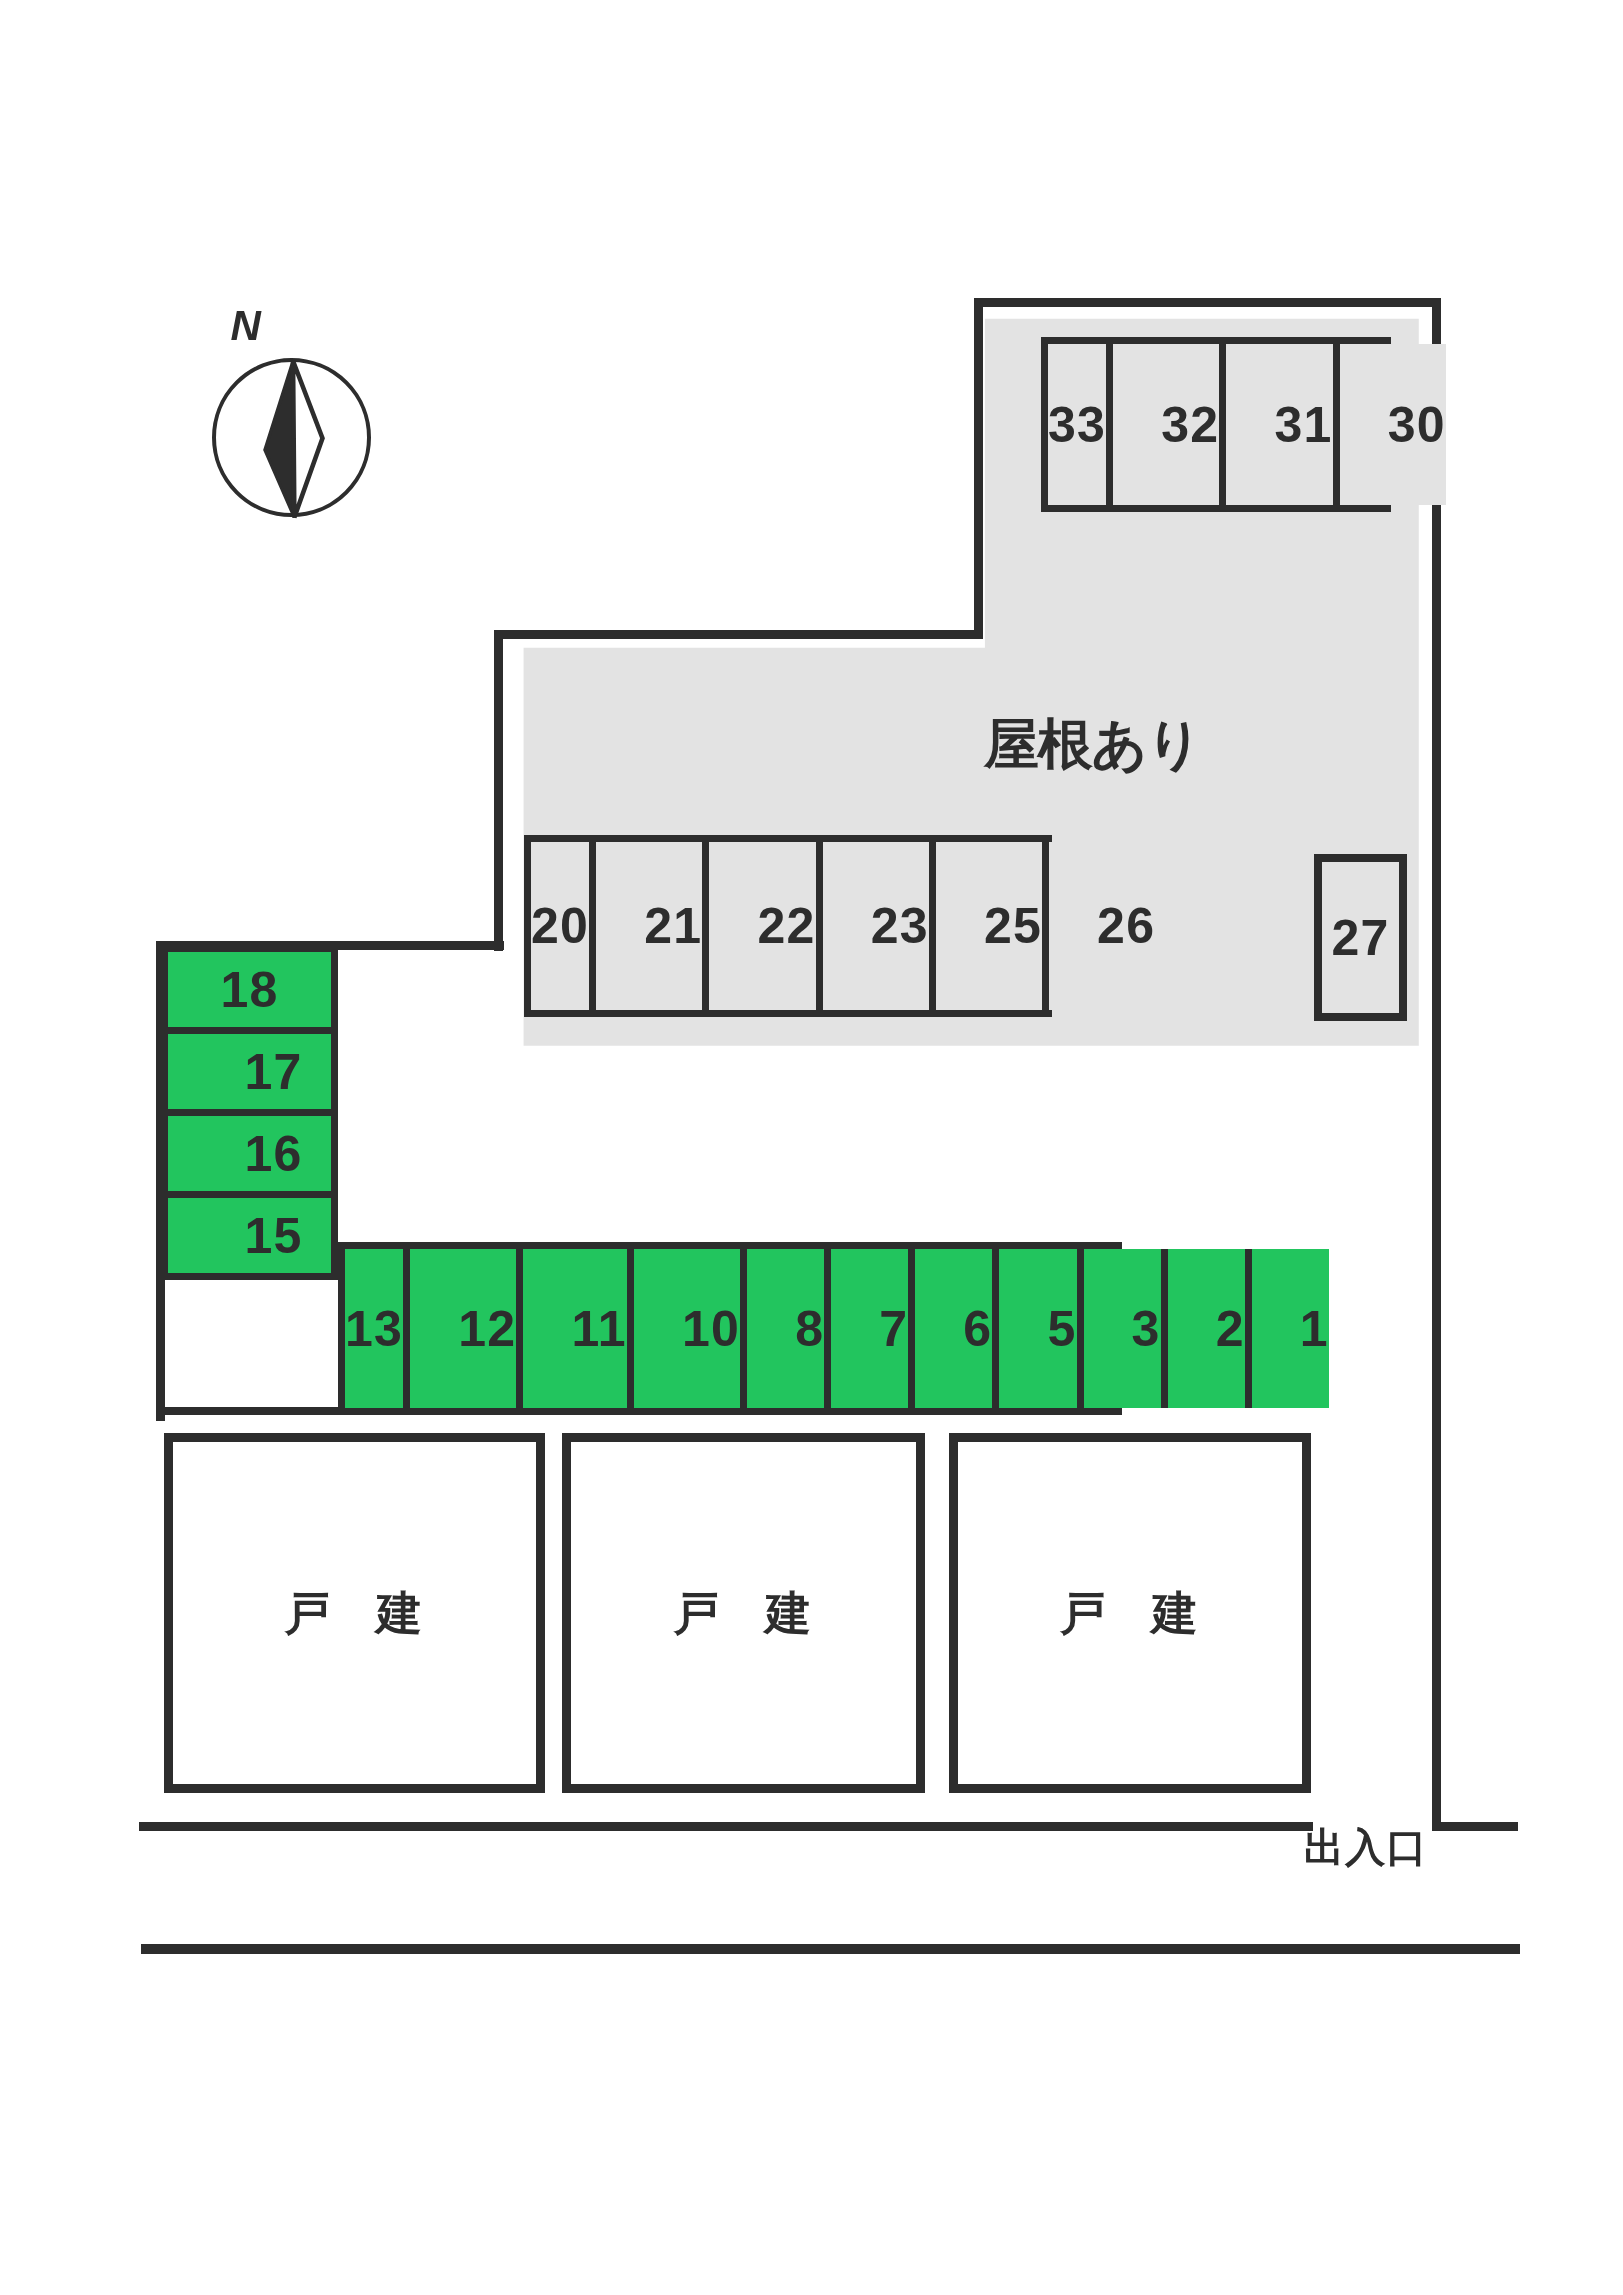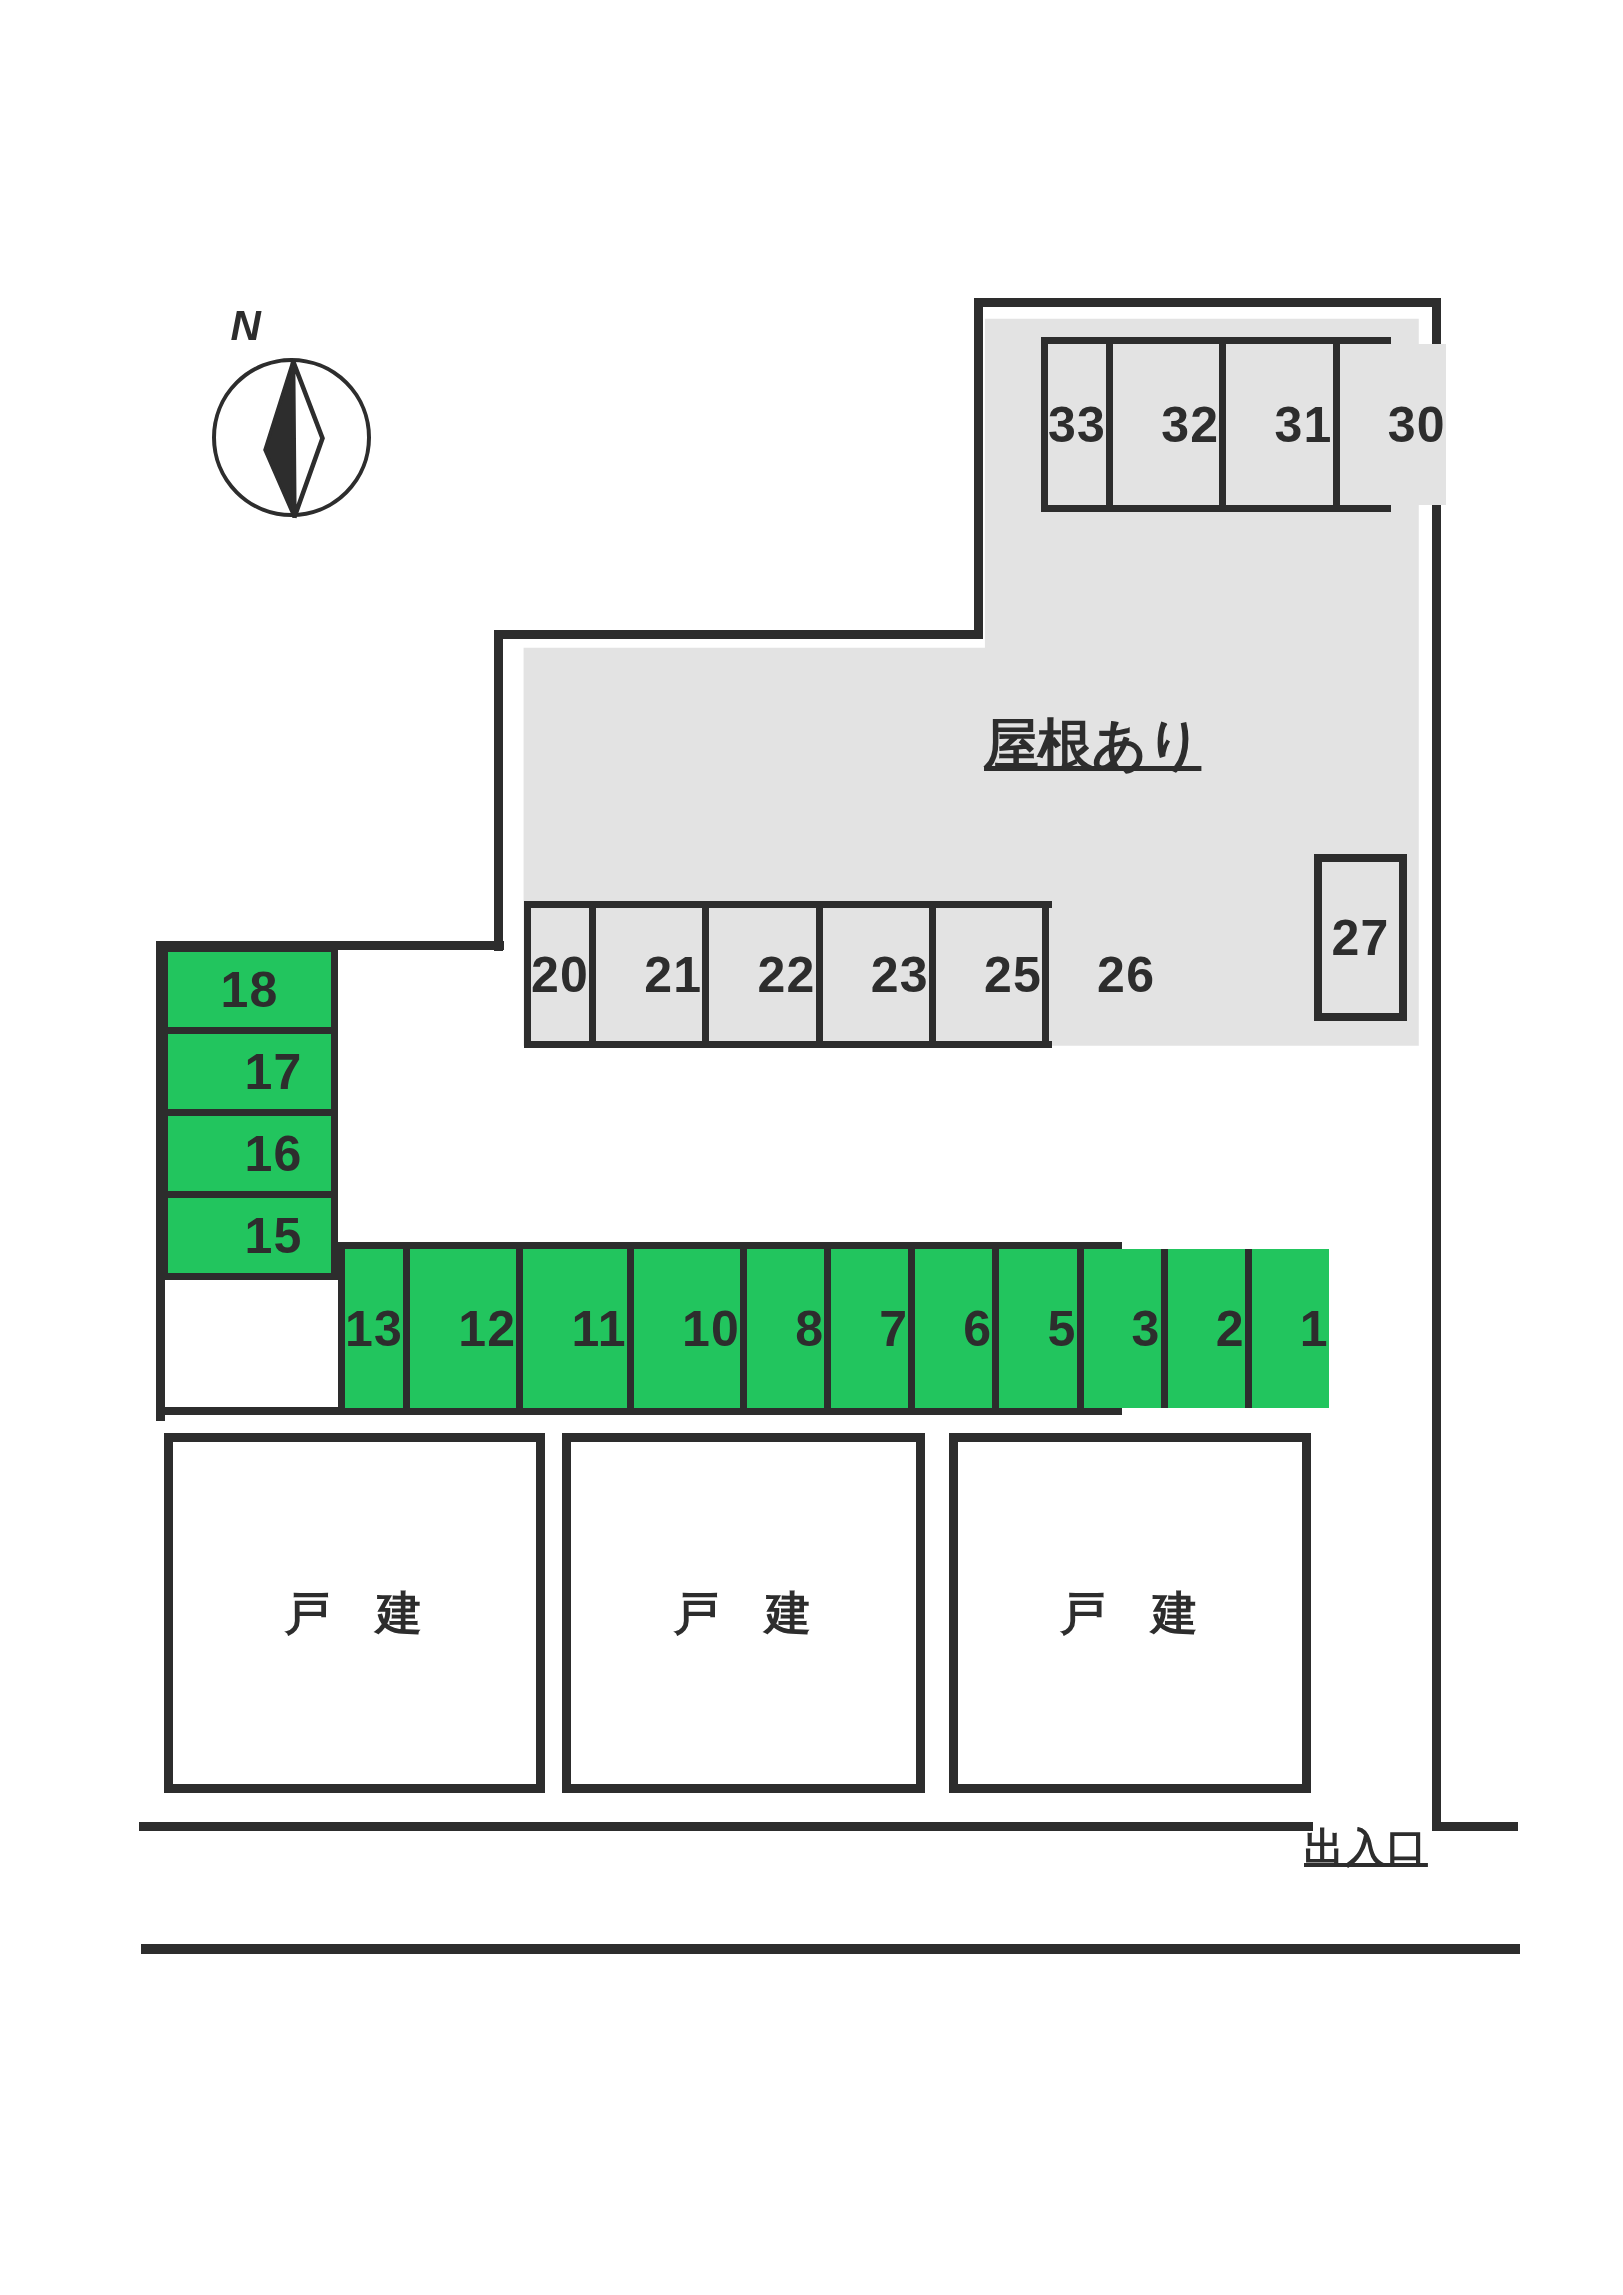--- a/index.html
+++ b/index.html
@@ -39,21 +39,21 @@
     position:absolute;box-sizing:border-box;
     border:9.2px solid var(--line,#2d2d2d);
     background:#ffffff;
     display:flex;align-items:center;justify-content:center;
   }
   .building-label{
     font-size:46px;font-weight:bold;color:var(--line,#2d2d2d);
     word-spacing:27.5px;letter-spacing:2.6px;line-height:1;
   }
   .map-label{
-    position:absolute;font-weight:bold;color:var(--line,#2d2d2d);line-height:1;text-decoration:underline;
+    position:absolute;font-weight:bold;color:var(--line,#2d2d2d);line-height:1;
   }
   .roof-label{left:984px;top:717px;font-size:55px;letter-spacing:-1.3px;}
   .entrance-label{left:1304px;top:1827px;font-size:40px;letter-spacing:1.3px;}
   
   .compass{position:absolute;left:203px;top:298px;width:190px;height:229px;}
   .compass-circle{
     position:absolute;left:8.5px;top:60px;width:151px;height:151px;
     border:4.6px solid var(--line,#2d2d2d);border-radius:50%;
     background:transparent;
   }
@@ -105,21 +105,21 @@
         <span class="num">32</span>
       </div>
       <div class="cell">
         <span class="num">31</span>
       </div>
       <div class="cell">
         <span class="num">30</span>
       </div>
     </div>
 
-  <div class="row covered" style="left:524px;top:901px;width:528px;height:147px;">
+  <div class="row covered" style="left:524px;top:835px;width:528px;height:182px;">
       <div class="cell">
         <span class="num">20</span>
       </div>
       <div class="cell">
         <span class="num">21</span>
       </div>
       <div class="cell">
         <span class="num">22</span>
       </div>
       <div class="cell">

